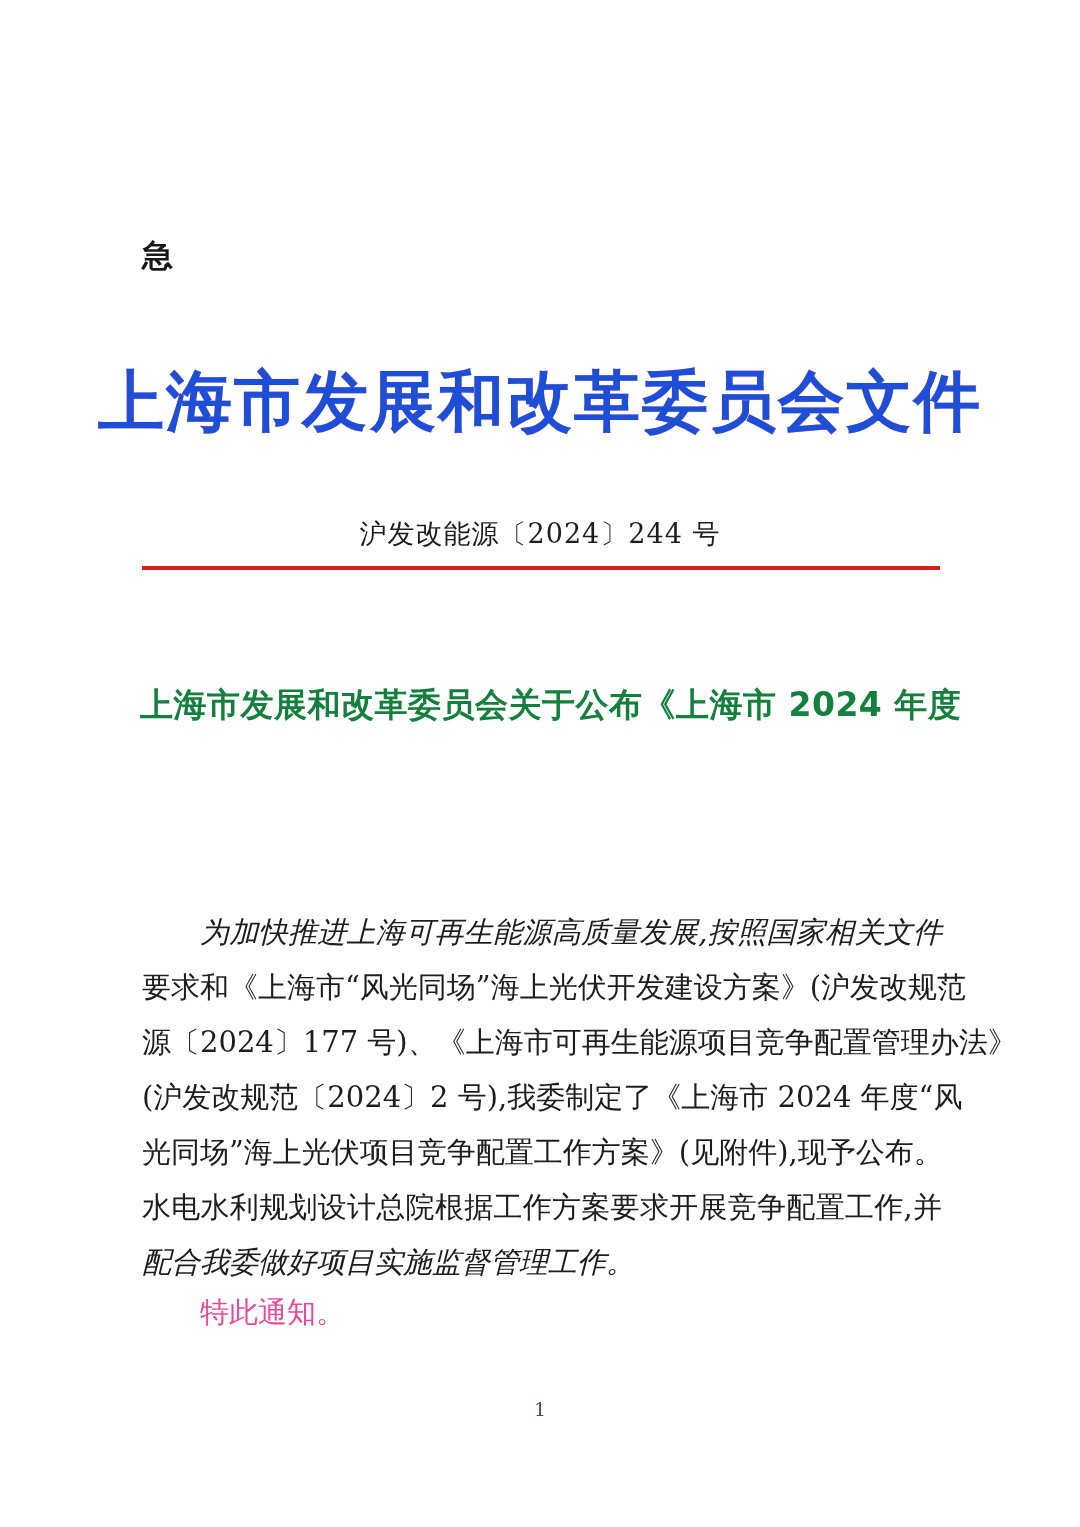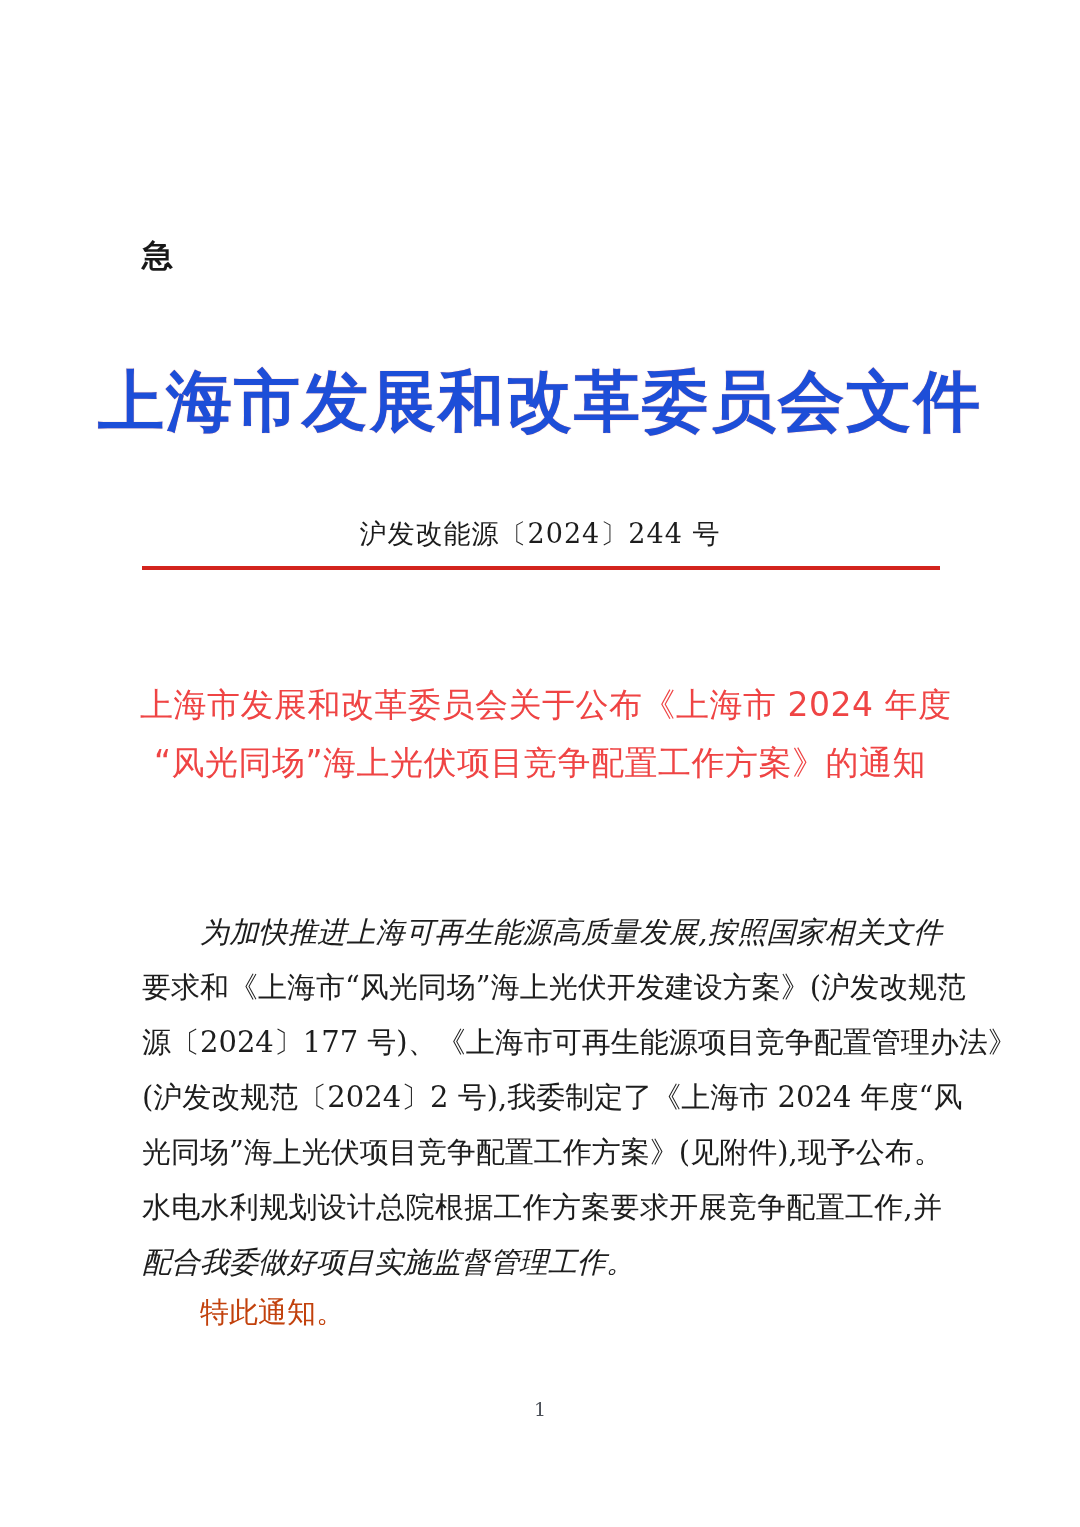--- a/index.html
+++ b/index.html
@@ -78,24 +78,24 @@
   }
 
   
   .doc-title {
     position: absolute;
     left: 140px;
     top: 676px;
     width: 800px;
     text-align: center;
     font-family: "DejaVu Sans", "Liberation Sans", sans-serif;
-    font-weight: 400;
+    font-weight: 700;
     font-size: 33px;
     line-height: 58px;
-    color: #ef4444;
+    color: #15803d;
     letter-spacing: 0.5px;
   }
   .doc-title .tline { display: block; white-space: nowrap; }
 
   
   .salutation {
     position: absolute;
     left: 142px;
     top: 850px;
     font-size: 29px;
@@ -129,21 +129,21 @@
     text-align-last: left;
     font-style: italic;
   }
 
   .closing {
     position: absolute;
     left: 142px;
     top: 1290px;
     font-size: 29px;
     line-height: 44px;
-    color: #c2410c;
+    color: #ec4899;
     text-indent: 58px;
     width: 400px;
   }
 
   
   .page-number {
     position: absolute;
     left: 0;
     top: 1396px;
     width: 1080px;
@@ -161,21 +161,20 @@
   <div class="urgent-mark">急</div>
 
   <div class="masthead">上海市发展和改革委员会文件</div>
 
   <div class="doc-number">沪发改能源〔2024〕244 号</div>
 
   <div class="red-rule"></div>
 
   <div class="doc-title">
     <span class="tline">上海市发展和改革委员会关于公布《上海市 2024 年度</span>
-    <span class="tline">“风光同场”海上光伏项目竞争配置工作方案》的通知</span>
   </div>
 
 
   <div class="body-block">
     <span class="body-line indent">为加快推进上海可再生能源高质量发展,按照国家相关文件</span>
     <span class="body-line">要求和《上海市“风光同场”海上光伏开发建设方案》(沪发改规范</span>
     <span class="body-line">源〔2024〕177 号)、《上海市可再生能源项目竞争配置管理办法》</span>
     <span class="body-line">(沪发改规范〔2024〕2 号),我委制定了《上海市 2024 年度“风</span>
     <span class="body-line">光同场”海上光伏项目竞争配置工作方案》(见附件),现予公布。</span>
     <span class="body-line">水电水利规划设计总院根据工作方案要求开展竞争配置工作,并</span>

